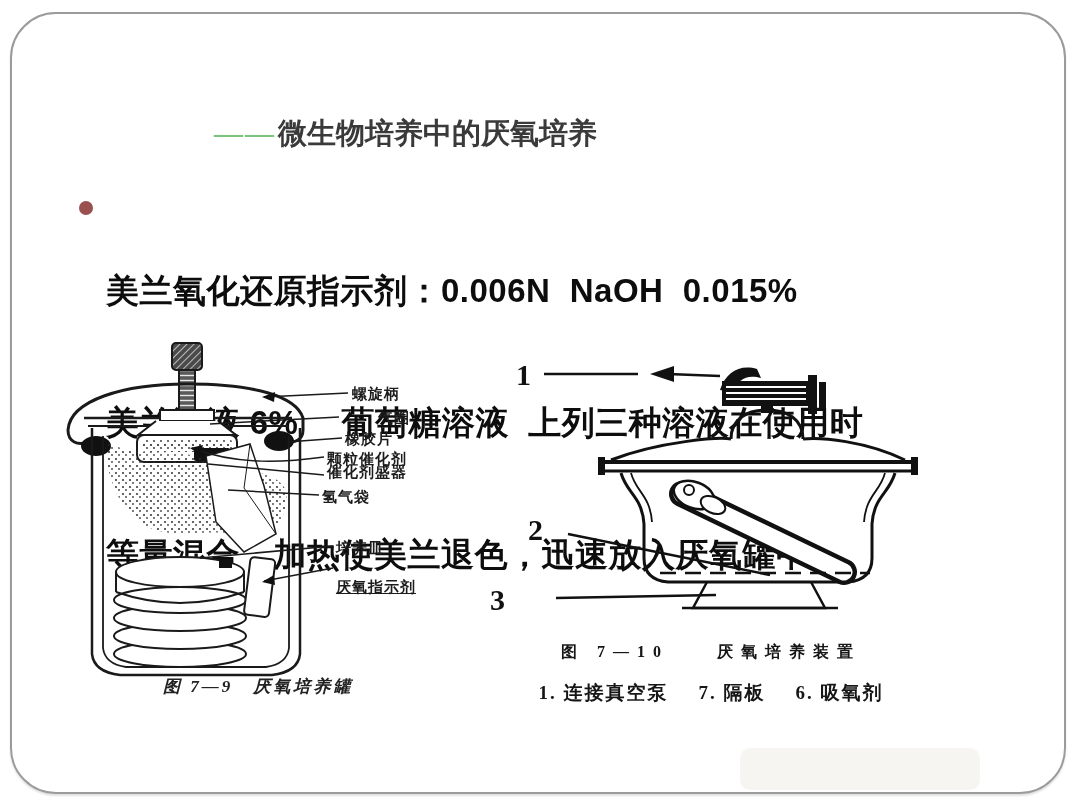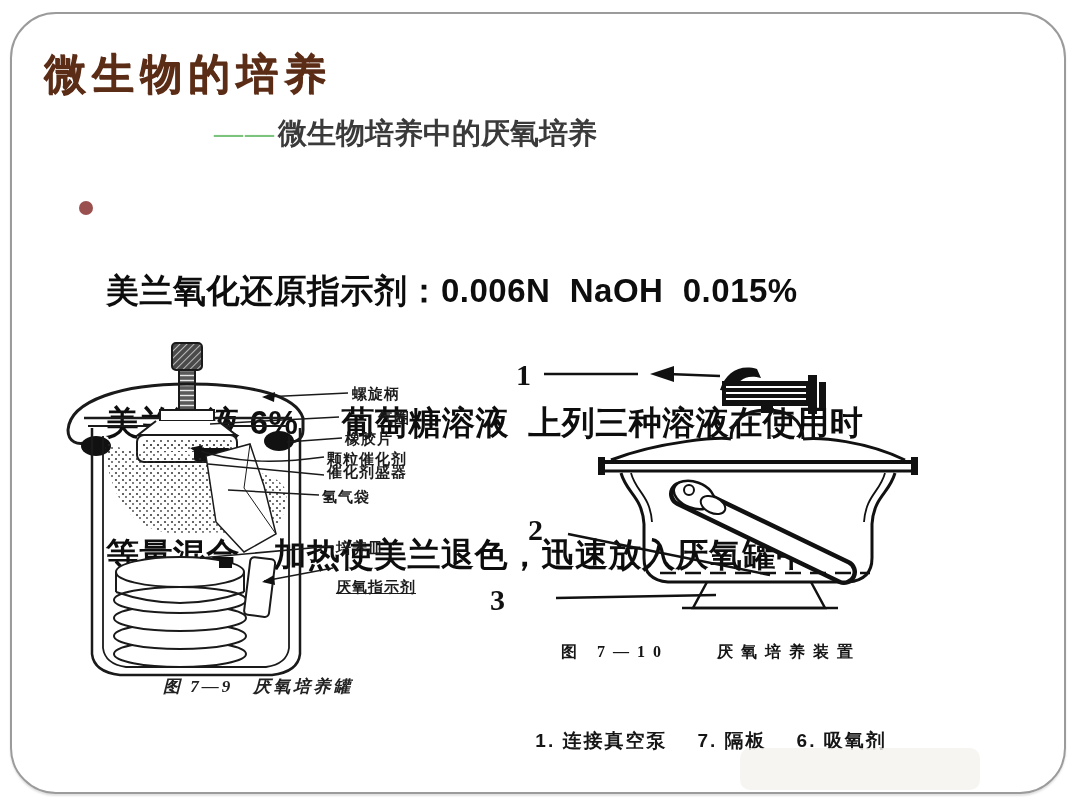--- a/index.html
+++ b/index.html
@@ -48,36 +48,35 @@
     font-size:17px;color:#222;letter-spacing:3px;white-space:pre;
   }
   .caption-right{
     position:absolute;left:0px;top:300px;width:482px;text-align:center;
     font-family:"Liberation Serif",serif;font-weight:700;font-size:16px;color:#161616;
     letter-spacing:8px;white-space:pre;
   }
   .legend-right{
     position:absolute;left:0px;top:338px;width:482px;
     display:flex;justify-content:center;gap:30px;
-    font-family:Liberation Sans, sans-serif;font-weight:700;font-size:19px;color:#161616;
-    letter-spacing:2px;white-space:pre;margin-top:48px;
+    font-family:Liberation Serif, serif;font-weight:700;font-size:19px;color:#161616;
+    letter-spacing:2px;white-space:pre;
   }
   .watermark{
     position:absolute;left:740px;top:748px;width:240px;height:42px;
     background:#f5f2ef;border-radius:10px;opacity:0.8;
   }
   .num{font-family:"Liberation Serif",serif;font-size:30px;font-weight:700;fill:#111;}
 </style>
 </head>
 <body>
 
 <div class="page">
   <div class="frame"></div>
 
-  <h1 class="title">微生物的培养</h1>
 
   <div class="subtitle"><span class="dashes">——</span><span>微生物培养中的厌氧培养</span></div>
 
   <span class="bullet-dot"></span>
   <div class="bullet-lines">
     <div>美兰氧化还原指示剂：0.006N  NaOH  0.015%</div>
     <div>美兰溶液 6%　 葡萄糖溶液  上列三种溶液在使用时</div>
     <div>等量混合，加热使美兰退色，迅速放入厌氧罐中。</div>
   </div>
 

